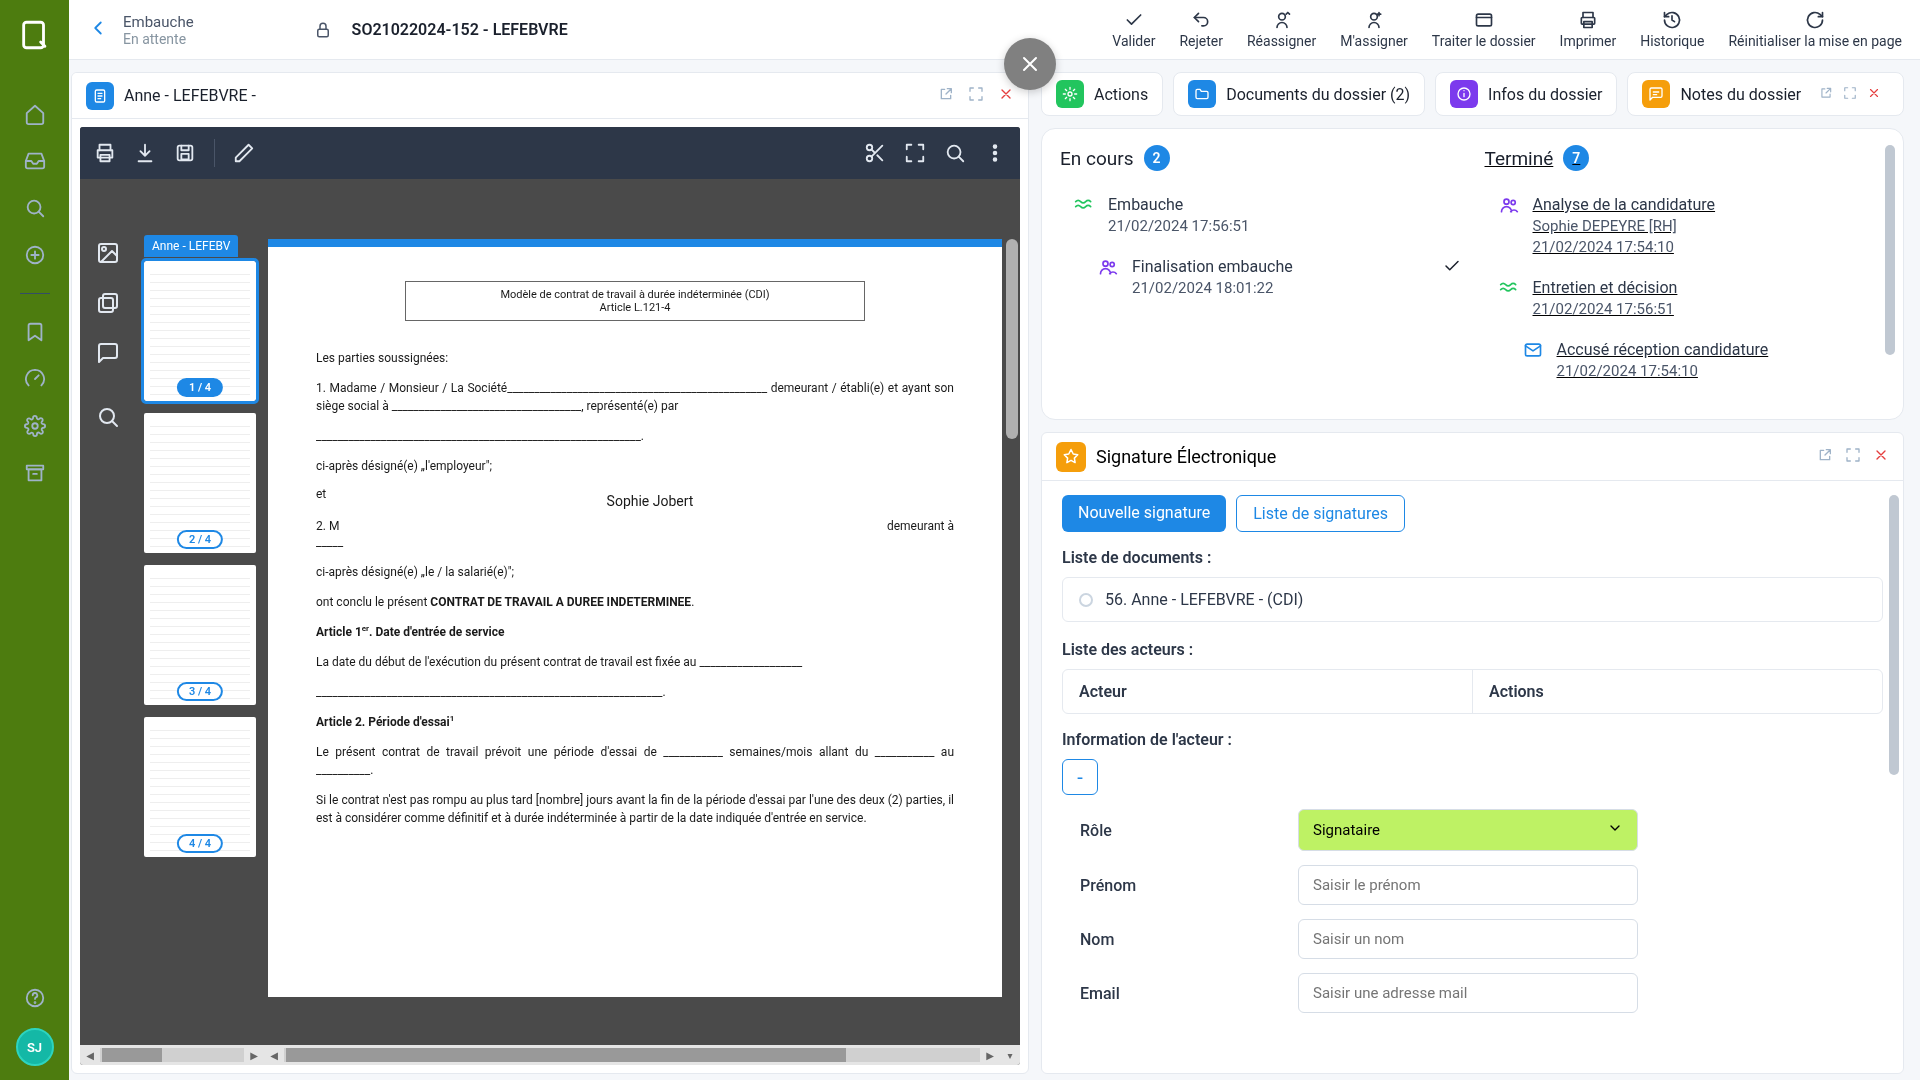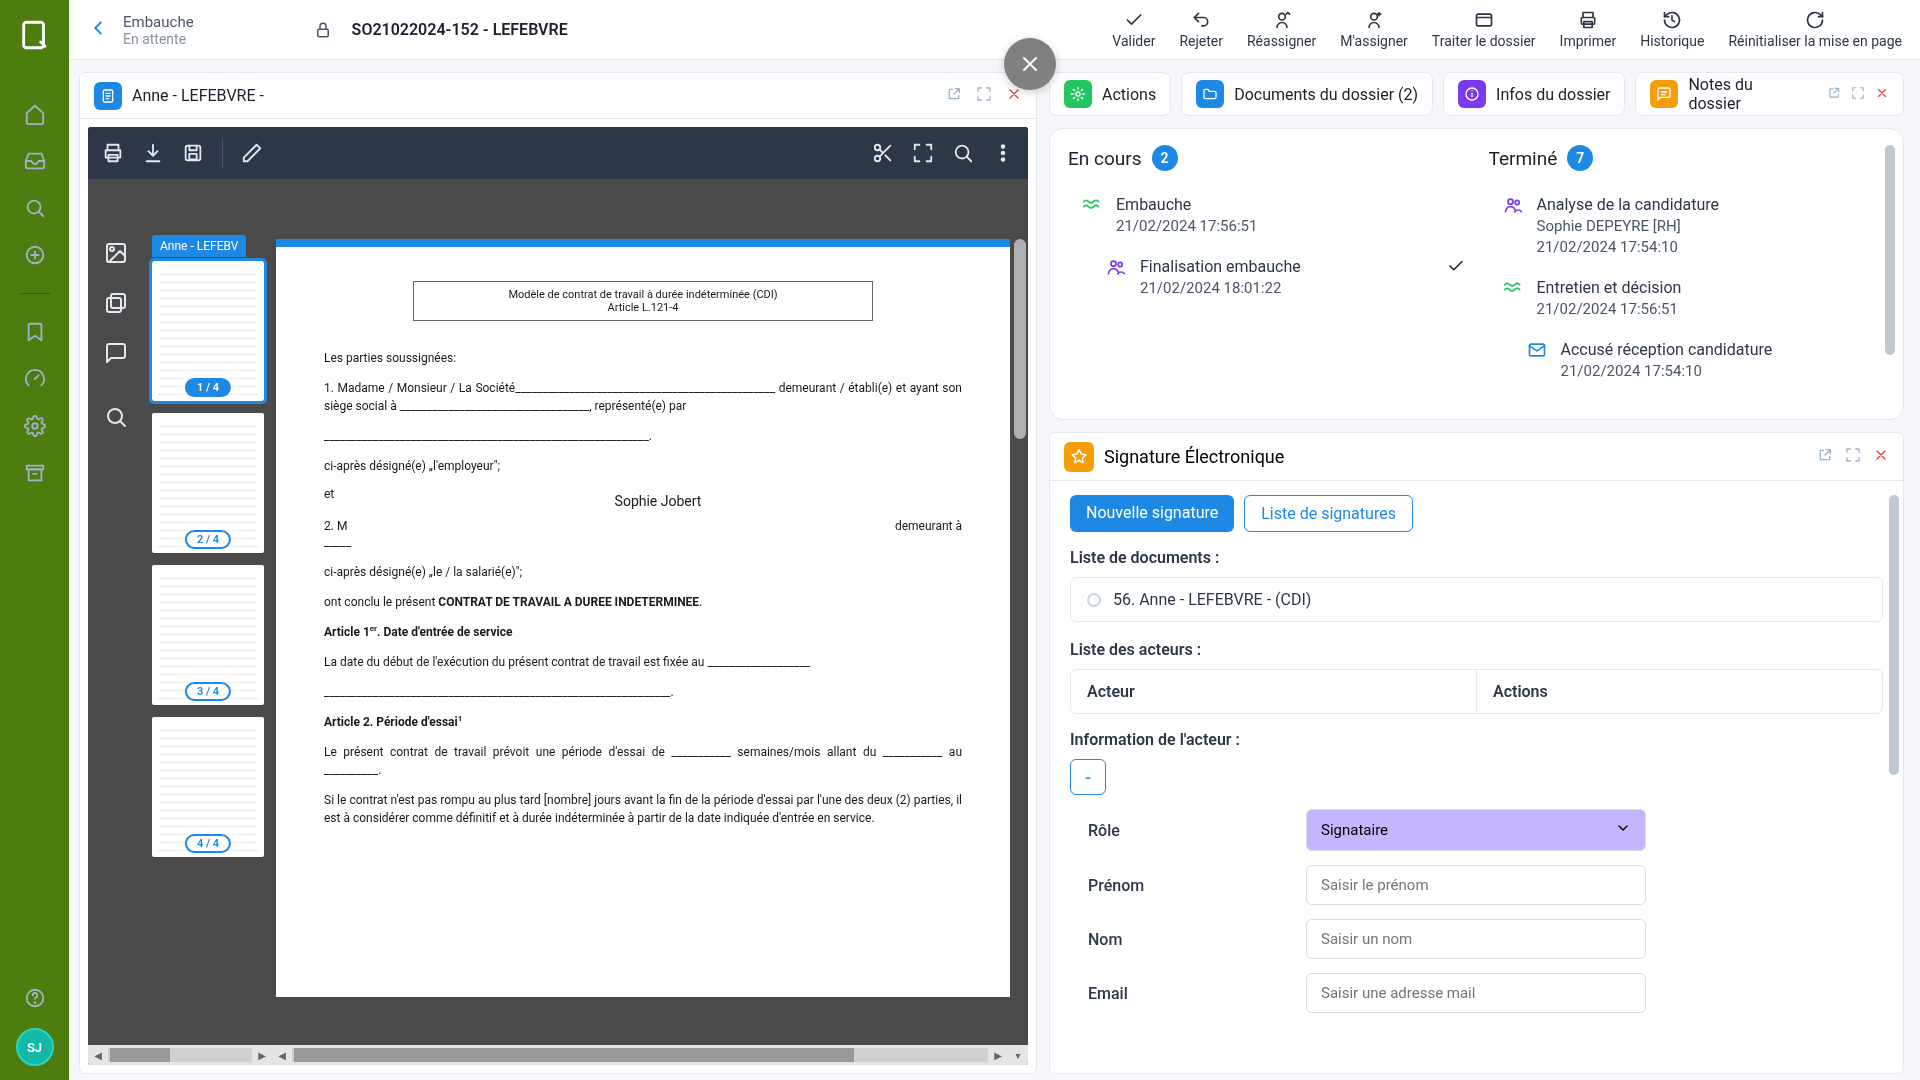--- a/index.html
+++ b/index.html
@@ -25,21 +25,21 @@
 .hdr .bc .t2 { font-size:14px; color:#8795a1; }
 .hdr .title { margin-left:120px; font-size:16px; font-weight:600; color:#1a202c; display:flex; align-items:center; gap:20px; }
 .hdr .title svg { width:18px; height:18px; color:#4a5568; }
 .hdr .acts { margin-left:auto; display:flex; gap:24px; }
 .hdr .act { display:flex; flex-direction:column; align-items:center; gap:3px; cursor:pointer; color:#2d3748; }
 .hdr .act svg { width:20px; height:20px; }
 .hdr .act span { font-size:14px; }
 .closebtn { position:absolute; top:38px; left:935px; width:52px; height:52px; border-radius:50%; background:#808080; display:flex; align-items:center; justify-content:center; color:#fff; cursor:pointer; z-index:50; box-shadow:0 2px 8px rgba(0,0,0,.2); }
 
 
-.body { flex:1; display:flex; gap:12px; padding:12px 16px 6px 10px; overflow:hidden; }
+.body { flex:1; display:flex; gap:12px; padding:12px 16px 6px 2px; overflow:hidden; }
 
 
 .docpanel { width:958px; display:flex; flex-direction:column; background:#fff; border:1px solid #e5e9ef; border-radius:6px; overflow:hidden; }
 .dp-tab { height:46px; display:flex; align-items:center; padding:0 14px; border-bottom:1px solid #e5e9ef; background:#fff; gap:10px; }
 .dp-tab .ico { width:28px; height:28px; background:#1e88e5; border-radius:6px; display:flex; align-items:center; justify-content:center; color:#fff; }
 .dp-tab .lbl { font-size:16px; color:#1a202c; flex:1; }
 .dp-tab .ctrls { display:flex; gap:14px; color:#9fb3c8; }
 .dp-tab .ctrls .x { color:#e53e3e; }
 
 
@@ -97,21 +97,21 @@
 .wf .item.sub { padding-left:38px; }
 .wf .item .iic { color:#1e88e5; width:22px; flex-shrink:0; }
 .wf .item .iic.pp { color:#7c3aed; }
 .wf .item .iic.gr { color:#22c55e; }
 .wf .item .iic.ml { color:#1e88e5; }
 .wf .item .txt { flex:1; }
 .wf .item .nm { font-size:16px; color:#2d3748; }
 .wf .item .dt { font-size:15px; color:#4a5568; margin-top:3px; }
 .wf .item .usr { font-size:15px; color:#4a5568; margin-top:3px; }
 .wf .item .chk { color:#1a202c; }
-.wf .col.right { border-left:0; position:relative; }
+.wf .col.right { border-left:0; position:relative;text-decoration:underline; }
 .wf .col.right .sbar { position:absolute; right:-10px; top:0; width:10px; height:210px; background:#c0c8d2; border-radius:5px; }
 
 
 .sigcard { background:#fff; border:1px solid #e5e9ef; border-radius:6px; flex:1; display:flex; flex-direction:column; overflow:hidden; }
 .sc-tab { height:48px; display:flex; align-items:center; padding:0 14px; gap:10px; border-bottom:1px solid #e5e9ef; }
 .sc-tab .ibox { width:30px; height:30px; background:#f59e0b; border-radius:6px; display:flex; align-items:center; justify-content:center; color:#fff; }
 .sc-tab .lbl { font-size:18px; flex:1; }
 .sc-tab .ctrls { display:flex; gap:12px; color:#9fb3c8; }
 .sc-tab .ctrls .x { color:#e53e3e; }
 .sc-body { padding:14px 20px; flex:1; overflow-y:auto; position:relative; }
@@ -124,21 +124,21 @@
 .docrow { border:1px solid #e5e9ef; border-radius:6px; padding:12px 16px; display:flex; align-items:center; gap:12px; margin-bottom:18px; }
 .docrow .rad { width:14px; height:14px; border:2px solid #cbd5e0; border-radius:50%; }
 .docrow .nm { font-size:16px; color:#2d3748; }
 .tbl { border:1px solid #e5e9ef; border-radius:6px; display:flex; margin-bottom:16px; }
 .tbl .c { flex:1; padding:12px 16px; font-size:16px; font-weight:600; color:#2d3748; }
 .tbl .c + .c { border-left:1px solid #e5e9ef; }
 .minus { width:36px; height:36px; border:1.5px solid #1e88e5; color:#1e88e5; border-radius:6px; display:flex; align-items:center; justify-content:center; font-size:20px; margin-bottom:14px; cursor:pointer; }
 .frow { display:flex; align-items:center; gap:18px; margin-bottom:14px; padding-left:18px; }
 .frow label { width:200px; font-size:16px; color:#2d3748; font-weight:500; }
 .frow .inp { flex:1; max-width:340px; border:1px solid #d6dde6; border-radius:6px; padding:10px 14px; font-size:15px; color:#2d3748; background:#fff; }
-.frow .sel { flex:1; max-width:340px; border:1px solid #d6dde6; border-radius:6px; padding:10px 14px; font-size:15px; display:flex; justify-content:space-between; align-items:center; background:#c4b5fd; }
+.frow .sel { flex:1; max-width:340px; border:1px solid #d6dde6; border-radius:6px; padding:10px 14px; font-size:15px; display:flex; justify-content:space-between; align-items:center; background:#bef264; }
 
 svg { stroke:currentColor; fill:none; stroke-width:2; stroke-linecap:round; stroke-linejoin:round; }
 </style>
 </head>
 <body>
 
 <div class="rail">
   <div class="logo">
       <svg viewBox="0 0 24 24">
         <rect x="4" y="3" width="14" height="18" rx="2"></rect>

